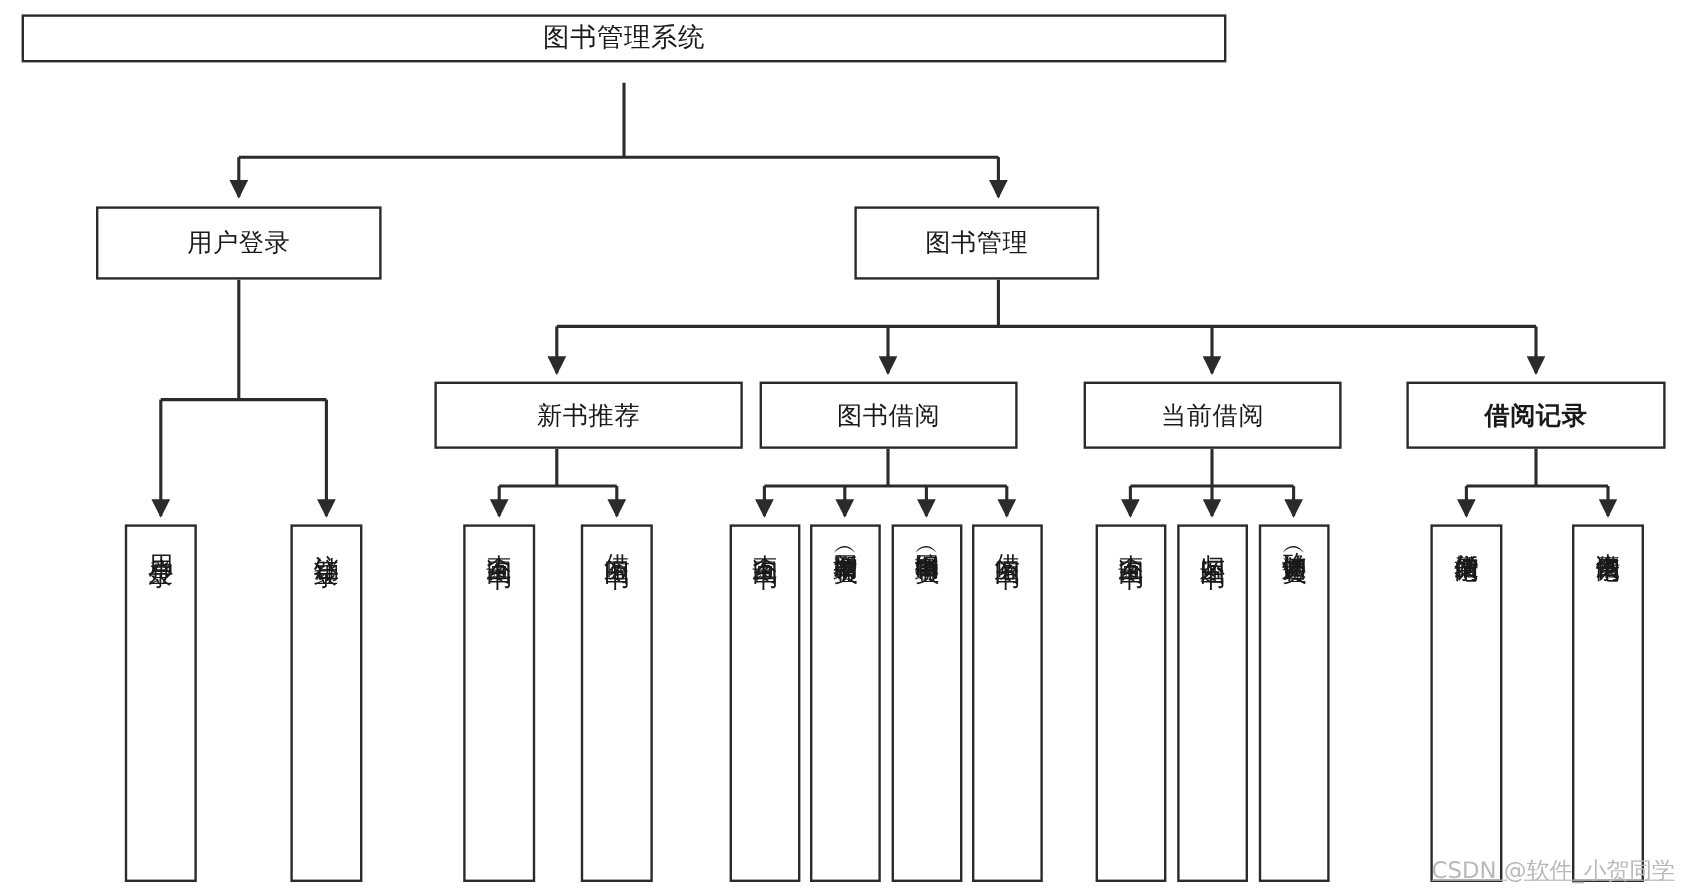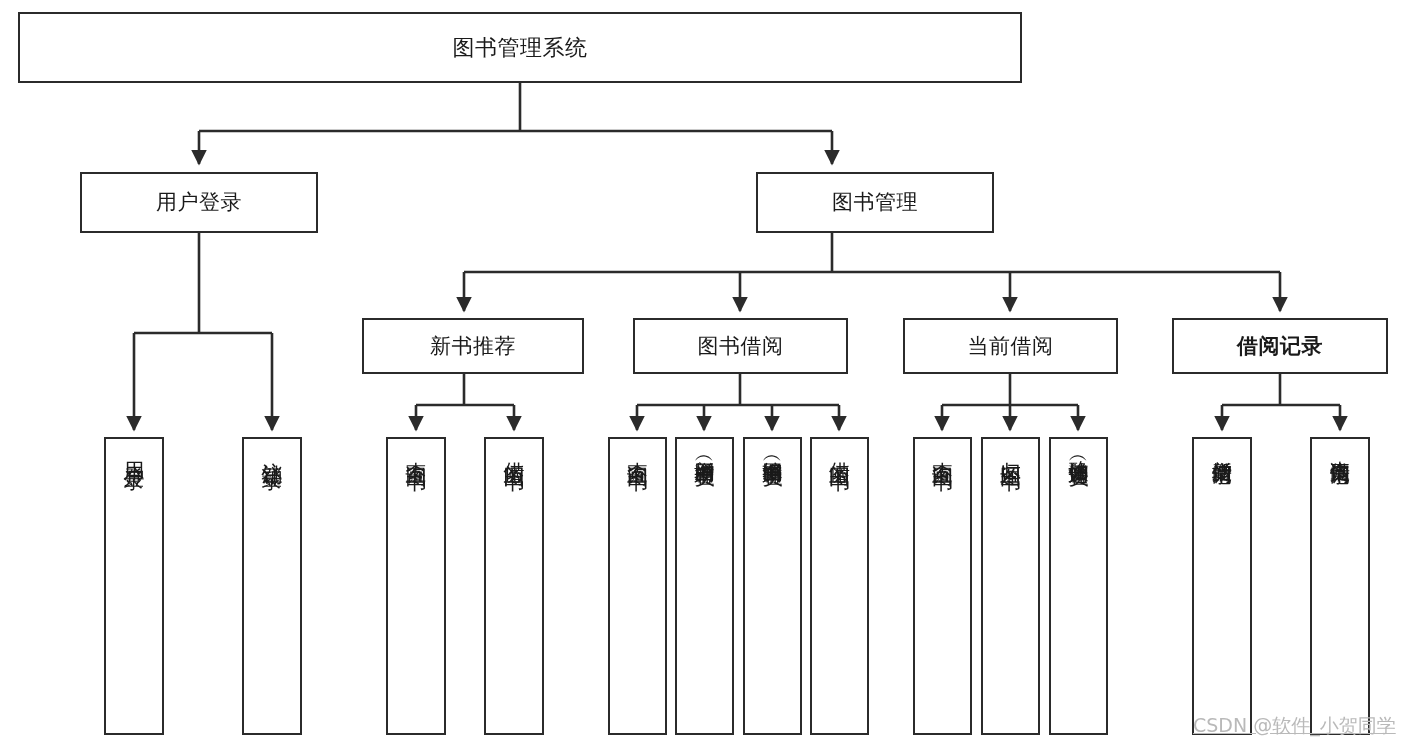--- a/index.html
+++ b/index.html
@@ -122,33 +122,33 @@
       <path d="M 1010 405 L 1010 430" marker-end="url(#arrow)"></path>
       <path d="M 1078 405 L 1078 430" marker-end="url(#arrow)"></path>
 
       <path d="M 1280 374 L 1280 405"></path>
       <path d="M 1222 405 L 1340 405"></path>
       <path d="M 1222 405 L 1222 430" marker-end="url(#arrow)"></path>
       <path d="M 1340 405 L 1340 430" marker-end="url(#arrow)"></path>
     </g>
   </svg>
 
-  <div class="node-box node-h node-root" style="left:18px; top:12px; width:1004px; height:71px;">
+  <div class="node-box node-h node-root" style="left:18px; top:12px; width:1004px; height:40px;">
     <span class="node-label">图书管理系统</span>
   </div>
 
   <div class="node-box node-h" style="left:80px; top:172px; width:238px; height:61px;">
     <span class="node-label">用户登录</span>
   </div>
 
-  <div class="node-box node-h" style="left:756px; top:172px; width:238px; height:61px;">
+  <div class="node-box node-h" style="left:712px; top:172px; width:204px; height:61px;">
     <span class="node-label">图书管理</span>
   </div>
 
-  <div class="node-box node-h" style="left:362px; top:318px; width:222px; height:56px;">
+  <div class="node-box node-h" style="left:362px; top:318px; width:257px; height:56px;">
     <span class="node-label">新书推荐</span>
   </div>
 
   <div class="node-box node-h" style="left:903px; top:318px; width:215px; height:56px;">
     <span class="node-label">当前借阅</span>
   </div>
 
   <div class="node-box node-h" style="left:633px; top:318px; width:215px; height:56px;">
     <span class="node-label">图书借阅</span>
   </div>

